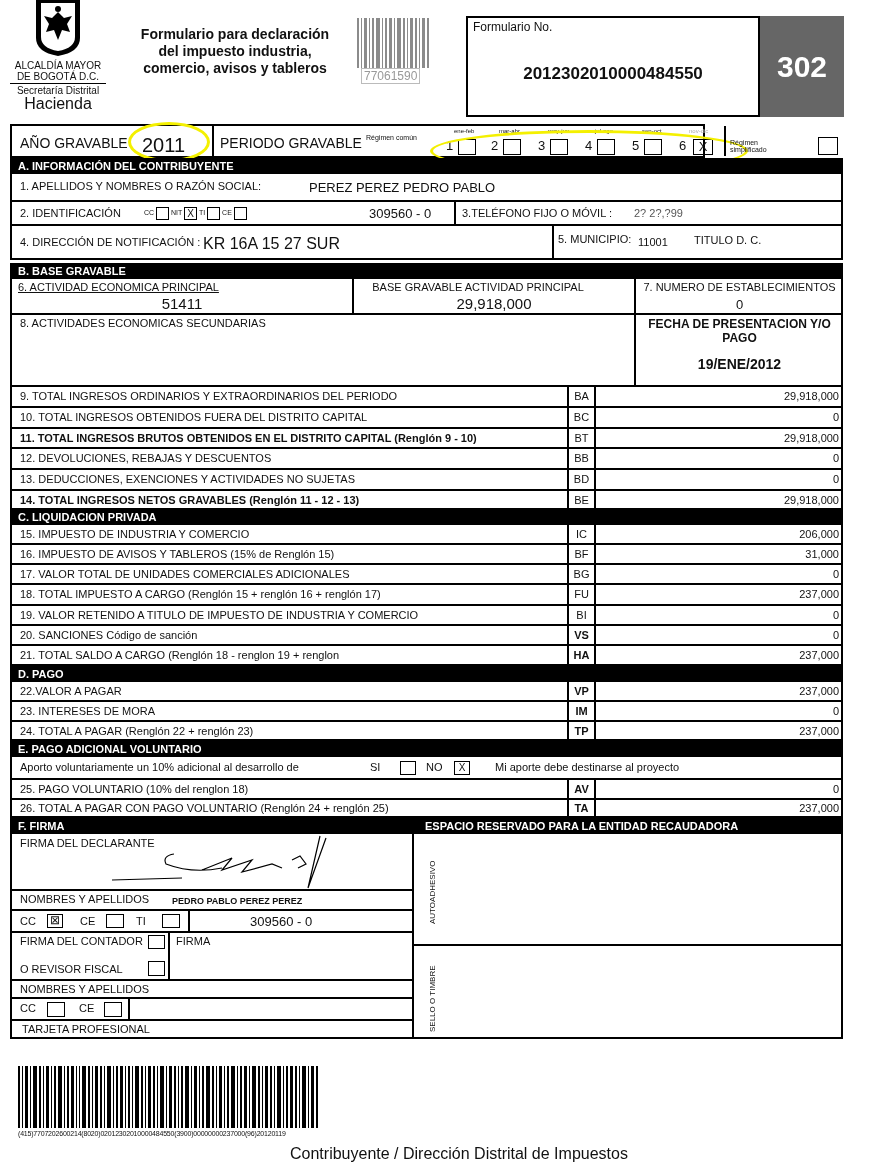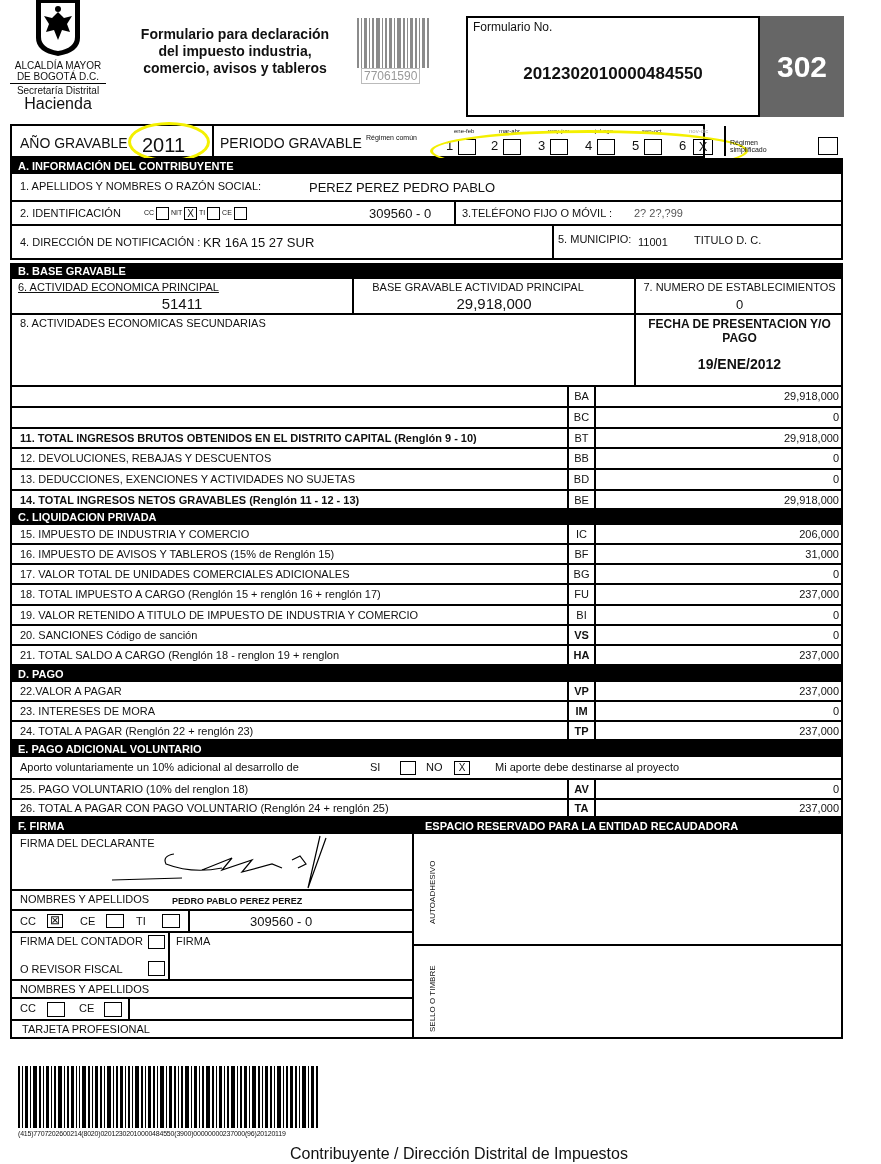--- a/index.html
+++ b/index.html
@@ -142,21 +142,21 @@
     <span class="chk"></span>
   </div>
   <div class="abs" style="left:357px;top:4px;font-size:13px;">309560 - 0</div>
   <div class="abs" style="left:442px;top:0;width:2px;height:22px;background:#000;"></div>
   <div class="abs" style="left:450px;top:5px;font-size:11px;">3.TELÉFONO FIJO O MÓVIL :</div>
   <div class="abs" style="left:622px;top:5px;font-size:11px;color:#555;">2? 2?,?99</div>
 </div>
 
 <div class="row" style="top:226px;height:34px;">
   <div class="lbl" style="top:10px;">4. DIRECCIÓN DE NOTIFICACIÓN :</div>
-  <div class="abs" style="left:191px;top:9px;font-size:13px;">KR 16A 15 27 SUR</div>
+  <div class="abs" style="left:191px;top:9px;font-size:16px;">KR 16A 15 27 SUR</div>
   <div class="abs" style="left:540px;top:0;width:2px;height:32px;background:#000;"></div>
   <div class="abs" style="left:546px;top:7px;font-size:11px;">5. MUNICIPIO:</div>
   <div class="abs" style="left:626px;top:10px;font-size:11px;">11001</div>
   <div class="abs" style="left:682px;top:8px;font-size:11px;">TITULO D. C.</div>
 </div>
 
 <div class="sec" style="top:263px;">B. BASE GRAVABLE</div>
 
 <div class="row" style="top:279px;height:36px;">
   <div class="lbl" style="left:6px;top:2px;text-decoration:underline;">6. ACTIVIDAD ECONOMICA PRINCIPAL</div>
@@ -171,24 +171,26 @@
 
 <div class="row" style="top:315px;height:72px;">
   <div class="lbl" style="left:8px;top:2px;">8. ACTIVIDADES ECONOMICAS SECUNDARIAS</div>
   <div class="abs" style="left:622px;top:0;width:2px;height:70px;background:#000;"></div>
   <div class="abs" style="left:630px;top:2px;width:195px;text-align:center;font-size:12px;font-weight:bold;line-height:14px;">FECHA DE PRESENTACION Y/O PAGO</div>
   <div class="abs" style="left:624px;top:41px;width:207px;text-align:center;font-size:14px;font-weight:bold;">19/ENE/2012</div>
 </div>
 
 <div>
   <div class="row" style="top:387px;height:21px;">
+    <div class="lbl">9. TOTAL INGRESOS ORDINARIOS Y EXTRAORDINARIOS DEL PERIODO</div>
     <div class="code">BA</div>
     <div class="val">29,918,000</div>
   </div>
   <div class="row" style="top:408px;height:21px;">
+    <div class="lbl">10. TOTAL INGRESOS OBTENIDOS FUERA DEL DISTRITO CAPITAL</div>
     <div class="code">BC</div>
     <div class="val">0</div>
   </div>
   <div class="row" style="top:429px;height:20px;">
     <div class="lbl bold">11. TOTAL INGRESOS BRUTOS OBTENIDOS EN EL DISTRITO CAPITAL (Renglón 9 - 10)</div>
     <div class="code">BT</div>
     <div class="val">29,918,000</div>
   </div>
   <div class="row" style="top:449px;height:21px;">
     <div class="lbl">12. DEVOLUCIONES, REBAJAS Y DESCUENTOS</div>

